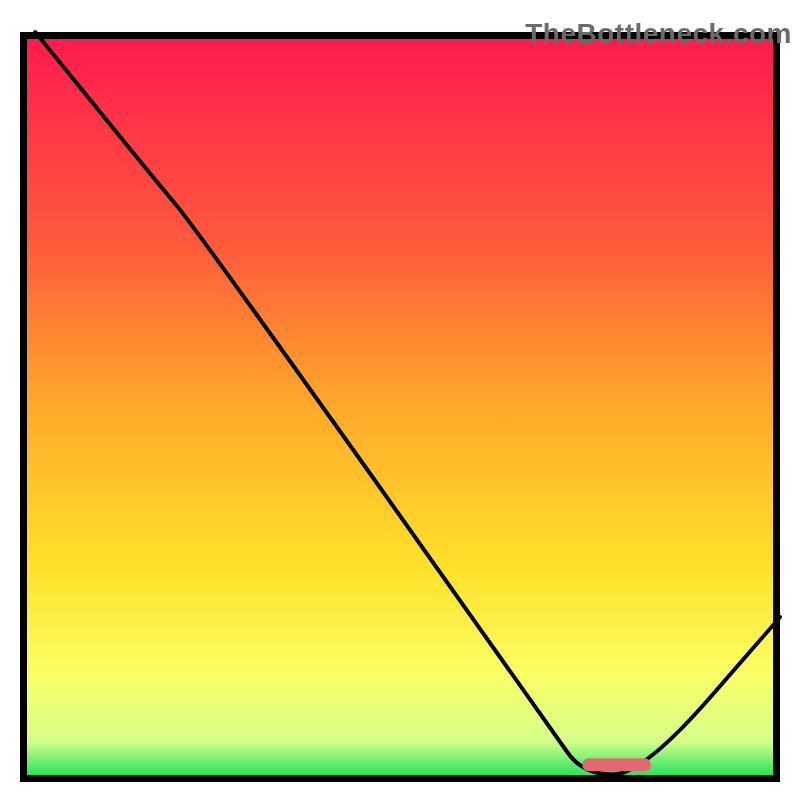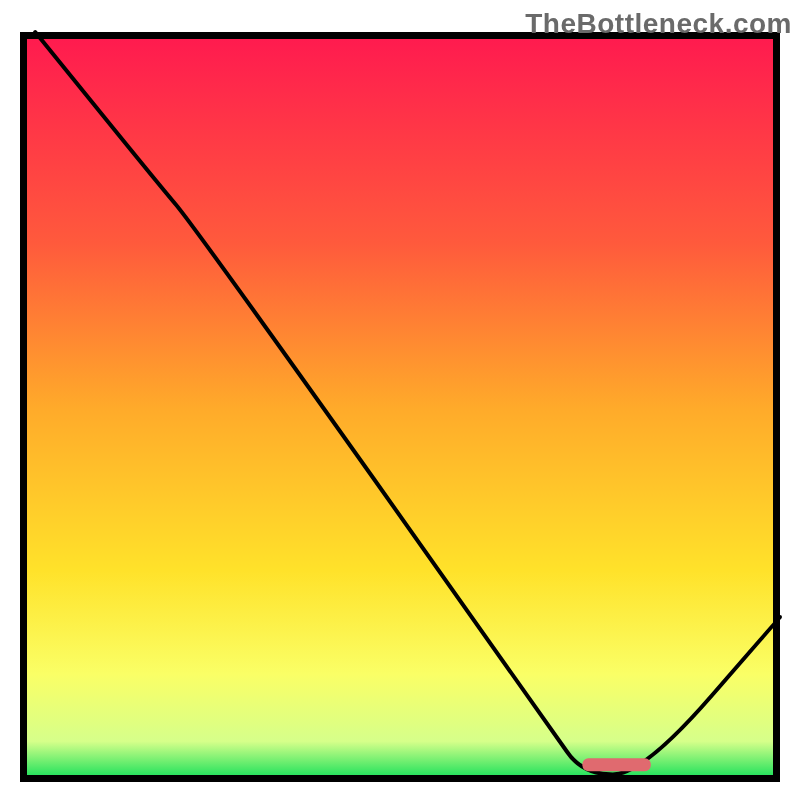--- a/index.html
+++ b/index.html
@@ -11,21 +11,21 @@
     background: #ffffff;
     font-family: Arial, Helvetica, sans-serif;
   }
   .container {
     position: relative;
     width: 800px;
     height: 800px;
   }
   .watermark {
     position: absolute;
-    top: 8px;
+    top: 18px;
     right: 8px;
     font-size: 28px;
     font-weight: 600;
     color: #6a6a6a;
     letter-spacing: 0.5px;
     margin-left: 28px;
   }
   svg {
     display: block;
   }

